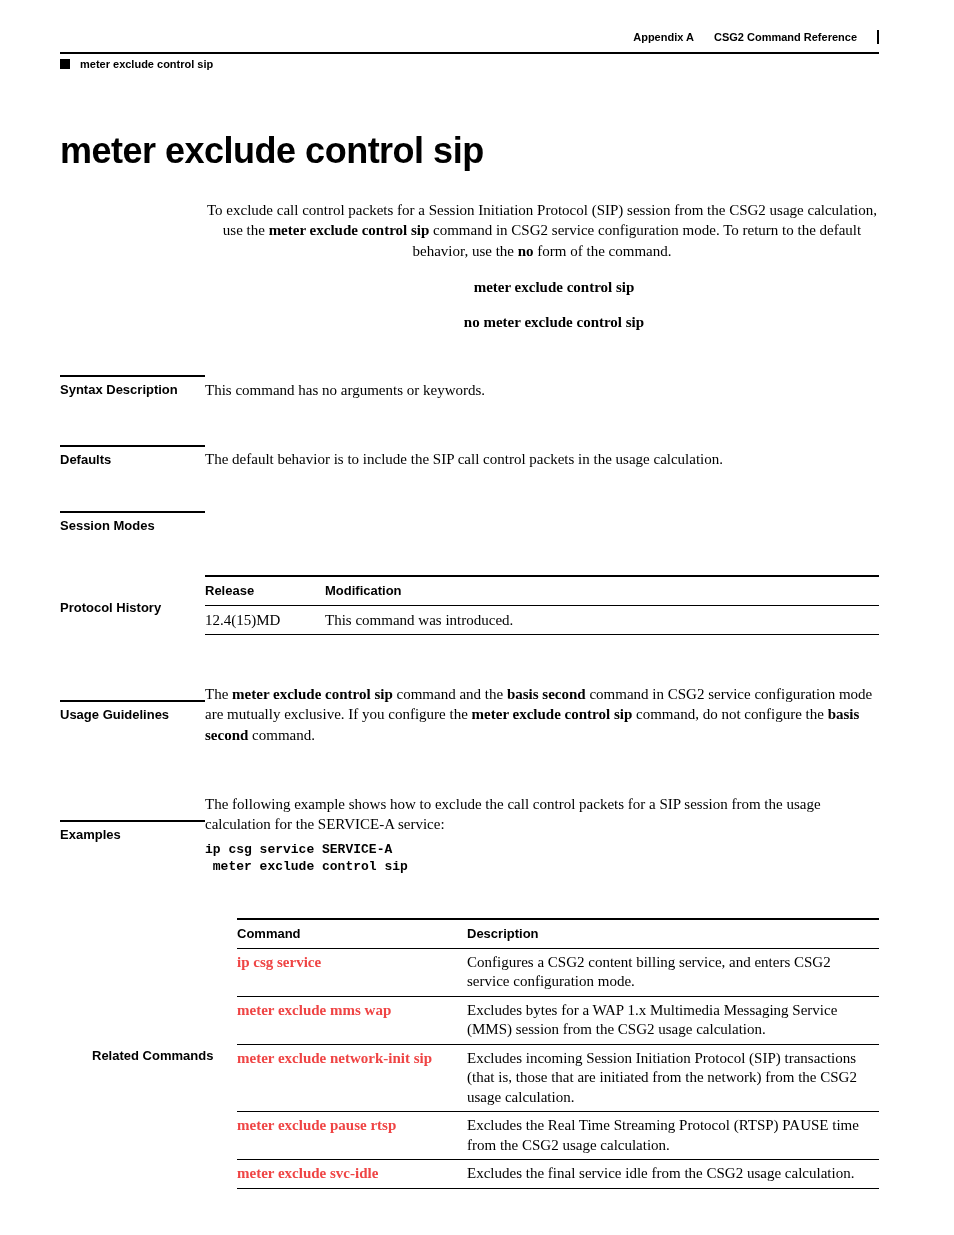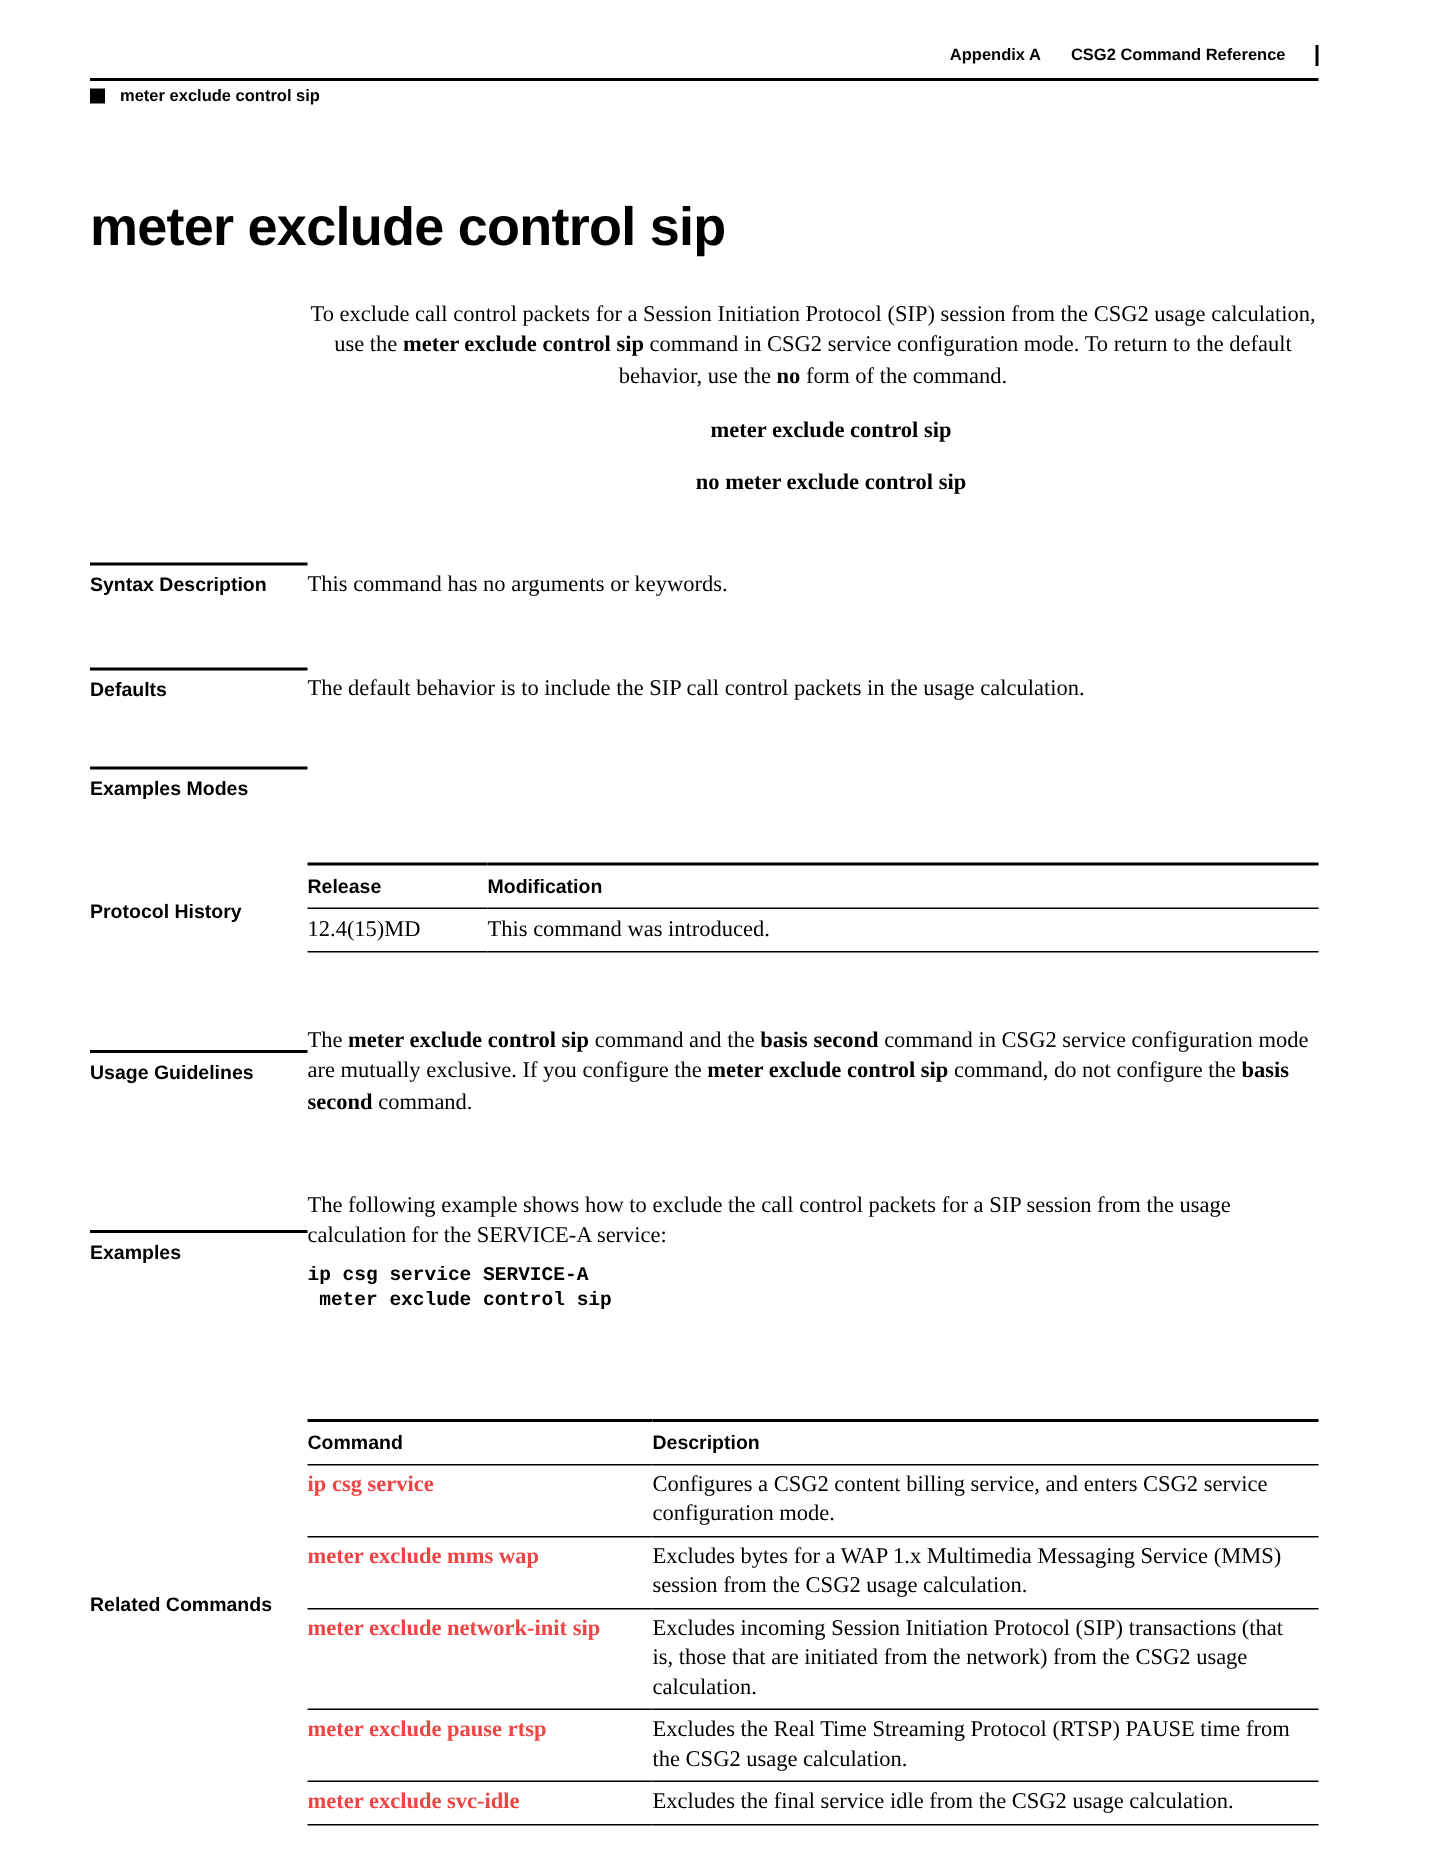--- a/index.html
+++ b/index.html
@@ -141,22 +141,22 @@
       vertical-align: top;
       line-height: 1.3;
     }
     .related-table .col-cmd { width: 230px; }
     .cmd-link {
       color: #ef4444;
       font-weight: bold;
     }
     .section-history .section-label { border-top: none; padding-top: 0; margin-top: 5px; }
     .section-history .section-body { padding-top: 0; }
-    .section-related .section-label { border-top: none; padding-top: 0; margin-top: 5px; }
-    .section-related .section-body { padding-top: 0; margin-top: 28px; }
+    .section-related .section-label { border-top: none; padding-top: 0; margin-top: 5px; margin-left: 32px; }
+    .section-related .section-body { padding-top: 0; }
     .examples-para { margin-bottom: 6px; }
   </style>
 </head>
 <body>
 
 <div class="page-header">
   <div class="header-right" style="margin-left:auto">
     <span>Appendix A</span>
     <span>CSG2 Command Reference</span>
     <span class="divider-bar"></span>
@@ -188,21 +188,21 @@
     <div class="section-label">Syntax Description</div>
     <div class="section-body">This command has no arguments or keywords.</div>
   </div>
 
   <div class="section">
     <div class="section-label">Defaults</div>
     <div class="section-body">The default behavior is to include the SIP call control packets in the usage calculation.</div>
   </div>
 
   <div class="section">
-    <div class="section-label">Examples Modes</div>
+    <div class="section-label">Session Modes</div>
   </div>
 
   <div class="section section-history">
     <div class="section-label">Protocol History</div>
     <div class="section-body">
       <table class="history-table">
         <thead>
           <tr>
             <th class="col-release">Release</th>
             <th>Modification</th>

